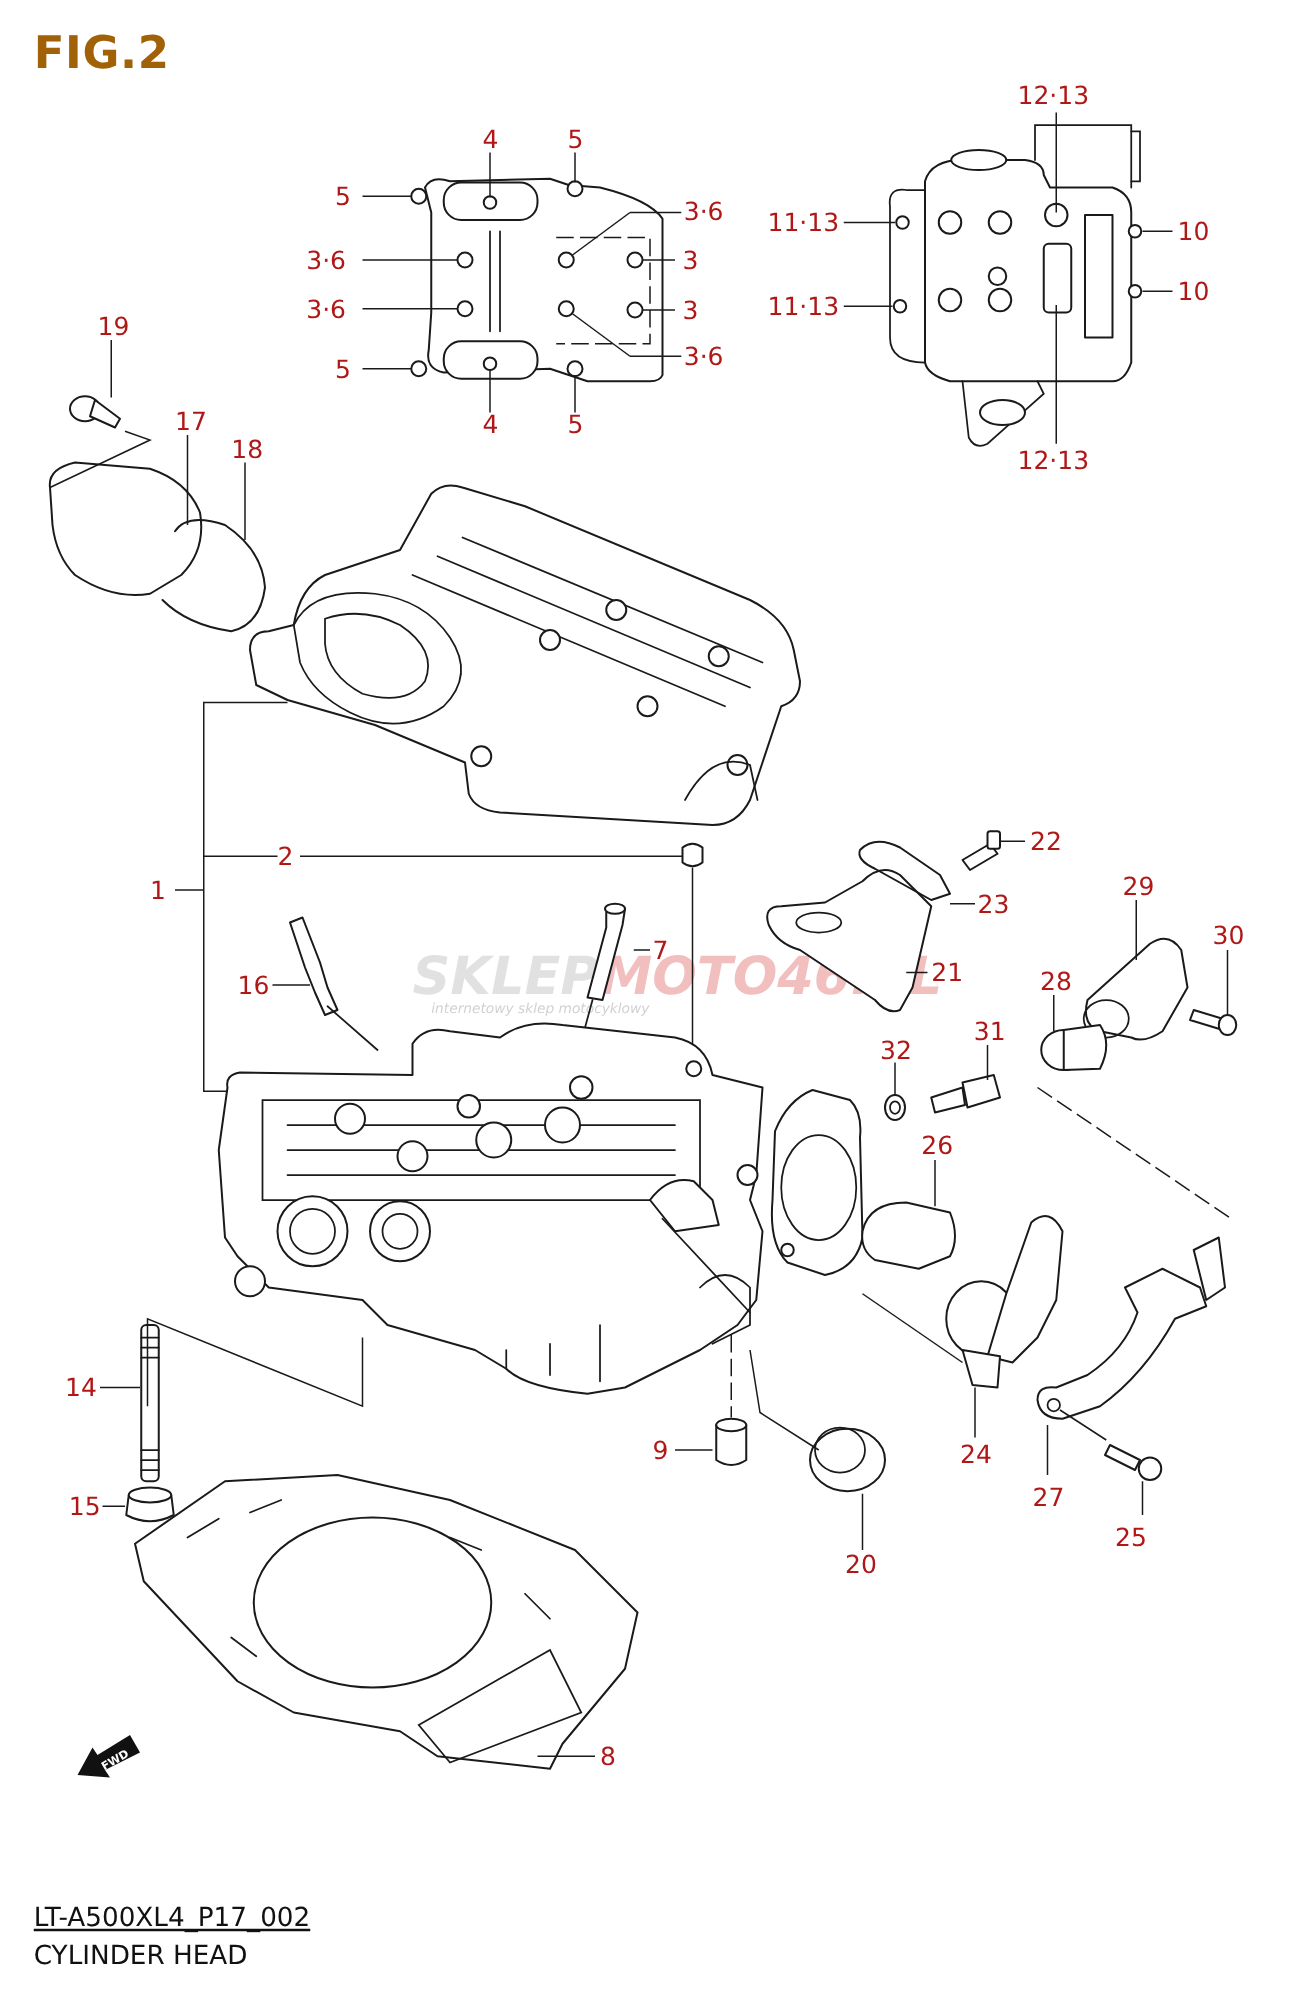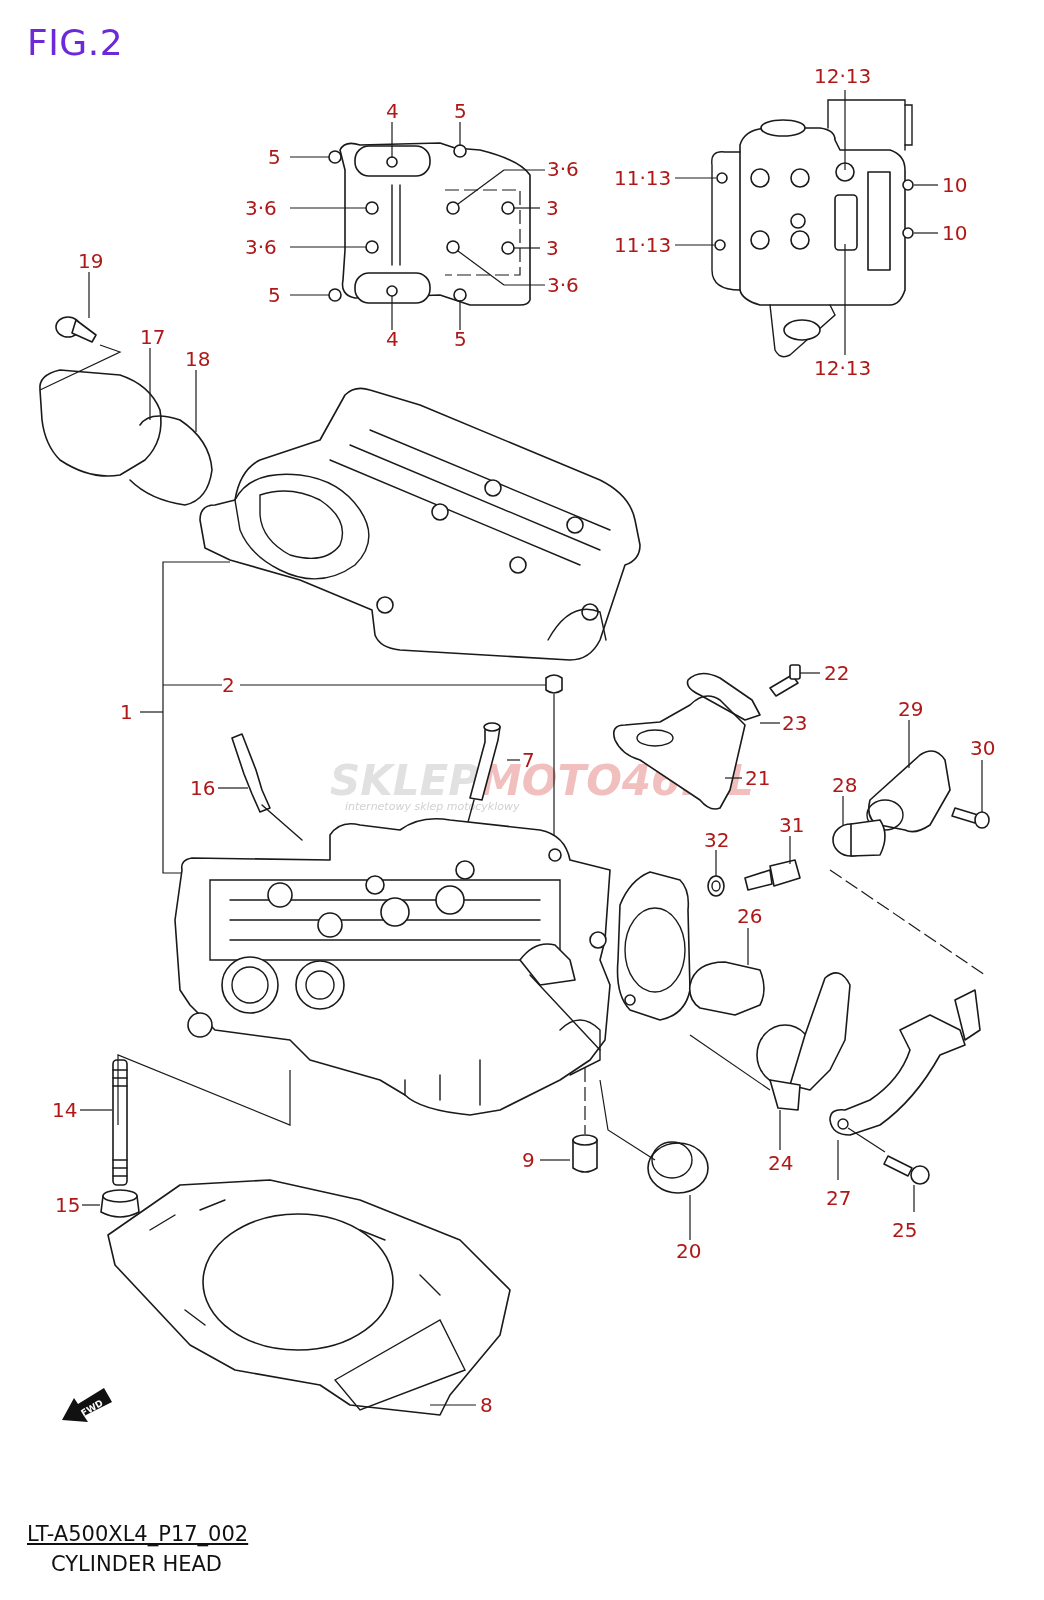--- a/index.html
+++ b/index.html
@@ -1,21 +1,21 @@
 <!DOCTYPE html>
 <html><head>
 <meta charset="utf-8">
 <style>
   html, body { margin: 0; padding: 0; background: #ffffff; }
   body { width: 1044px; height: 1600px; position: relative; overflow: hidden;
          font-family: "DejaVu Sans", "Liberation Sans", sans-serif; }
-  #fig-title { position: absolute; left: 27px; top: 22px; font-size: 36px; font-weight: normal;
-               color: #6d28d9; letter-spacing: 0.5px; }
+  #fig-title { position: absolute; left: 27px; top: 22px; font-size: 36px; font-weight: bold;
+               color: #a16207; letter-spacing: 0.5px; }
   #footer-code { position: absolute; left: 27px; top: 1522px; font-size: 21px; color: #111111; text-decoration: underline; }
-  #footer-name { position: absolute; left: 27px; top: 1552px; font-size: 21px; color: #111111; margin-left: 24px; }
+  #footer-name { position: absolute; left: 27px; top: 1552px; font-size: 21px; color: #111111; }
   svg#diagram { position: absolute; left: 0; top: 0; }
   .part { fill: #ffffff; stroke: #1a1a1a; stroke-width: 1.6; stroke-linejoin: round; stroke-linecap: round; }
   .partn { fill: none; stroke: #1a1a1a; stroke-width: 1.4; stroke-linecap: round; }
   .lead { fill: none; stroke: #1a1a1a; stroke-width: 1.2; }
   .dash { fill: none; stroke: #1a1a1a; stroke-width: 1.2; stroke-dasharray: 14 5; }
   .label { fill: #b01818; font-size: 20px; font-family: "DejaVu Sans", "Liberation Sans", sans-serif; }
   .wm-a { fill: #c9c9c9; font-size: 42px; font-weight: bold; font-style: italic; opacity: 0.55;
           font-family: "DejaVu Sans", sans-serif; }
   .wm-b { fill: #e88b8b; font-size: 42px; font-weight: bold; font-style: italic; opacity: 0.55;
           font-family: "DejaVu Sans", sans-serif; }

